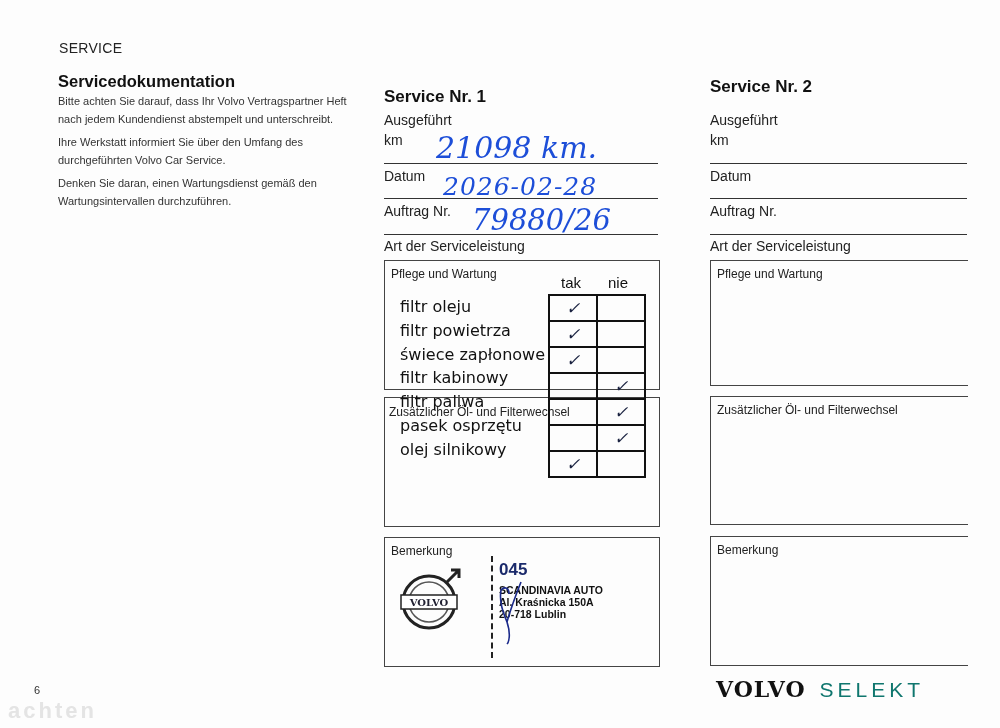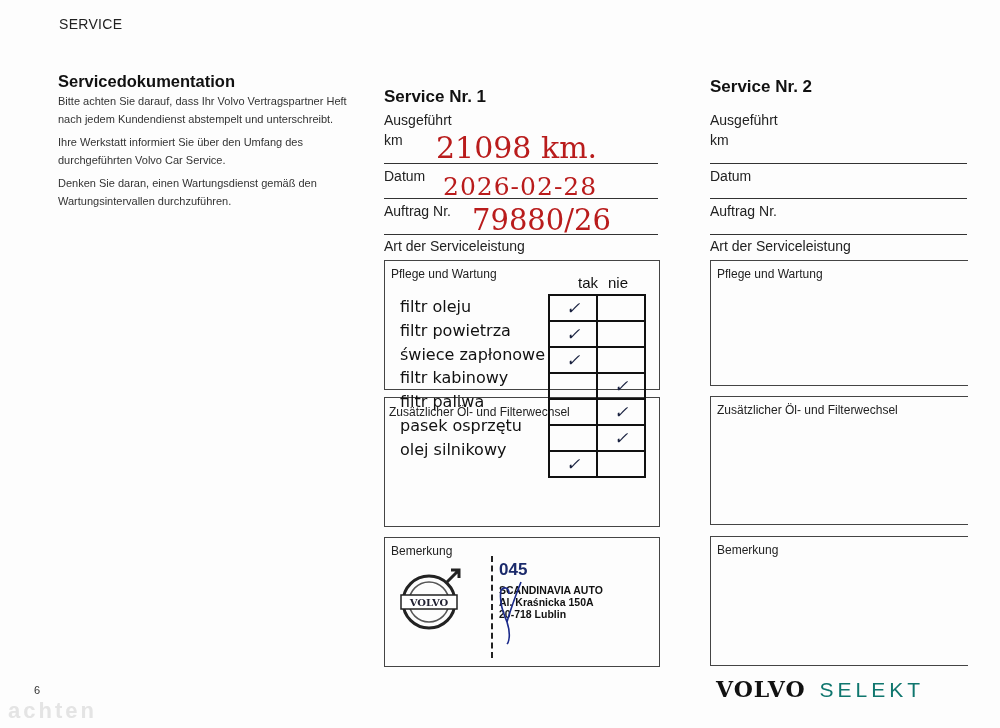--- a/index.html
+++ b/index.html
@@ -1,33 +1,33 @@
 <!DOCTYPE html>
 <html><head>
 <meta charset="utf-8">
 <style>
   html, body { margin:0; padding:0; }
   body {
     width:1000px; height:728px; position:relative; overflow:hidden;
     background:#fdfdfd; font-family:"Liberation Sans", sans-serif; color:#1a1a1a;
   }
   .abs { position:absolute; }
-  .section-label { left:59px; top:16px; font-size:14px; letter-spacing:0.3px; color:#222; }
+  .section-label { left:59px; top:40px; font-size:14px; letter-spacing:0.3px; color:#222; }
   .intro { left:58px; top:72px; width:300px; }
   .intro h2 { margin:0 0 2px 0; font-size:16.5px; font-weight:bold; color:#111; }
   .intro p { margin:0 0 6px 0; font-size:11px; line-height:17.5px; color:#333; }
 
   .svc-title { font-size:17px; font-weight:bold; color:#111; }
   .field-label { font-size:14px; color:#222; }
   .rule { height:0; border-top:1.5px solid #333; }
   .box { border:1.3px solid #444; background:transparent; box-sizing:border-box; }
   .box-open { border-right:none; }
   .box-label { position:absolute; left:6px; top:6px; font-size:12px; color:#222; }
 
-  .hand { font-family:"DejaVu Serif", serif; color:#b91c1c; }
+  .hand { font-family:"DejaVu Serif", serif; font-style:italic; color:#1d4ed8; }
 
   .chk-head { font-size:15px; color:#111; }
   .item-label { font-size:16px; color:#111; font-family:"DejaVu Sans", sans-serif; }
   .grid { border-collapse:collapse; }
   .grid td { width:46px; height:24px; border:2px solid #111; text-align:center; vertical-align:middle;
              font-family:"DejaVu Serif", serif; font-style:italic; font-size:17px; color:#1a2240; padding:0; }
 
   .stamp-line { border-left:2px dashed #222; }
   .stamp-num { font-size:17px; font-weight:bold; color:#1b2a6b; }
   .stamp-txt { font-size:10.5px; font-weight:bold; color:#111; line-height:12px; }
@@ -68,21 +68,21 @@
   <div class="abs field-label" style="left:384px;top:238px;">Art der Serviceleistung</div>
 
   <div class="abs box" style="left:384px;top:260px;width:276px;height:130px;">
     <span class="box-label">Pflege und Wartung</span>
   </div>
 
   <div class="abs box" style="left:384px;top:397px;width:276px;height:130px;">
     <span class="box-label" style="top:7px;left:4px;">Zusätzlicher Öl- und Filterwechsel</span>
   </div>
 
-  <div class="abs chk-head" style="left:561px;top:274px;margin-left:17px;">tak</div>
+  <div class="abs chk-head" style="left:561px;top:274px;">tak</div>
   <div class="abs chk-head" style="left:608px;top:274px;">nie</div>
 
   <div class="abs" style="left:400px;top:295px;line-height:23.8px;">
     <div class="item-label">filtr oleju</div>
     <div class="item-label">filtr powietrza</div>
     <div class="item-label">świece zapłonowe</div>
     <div class="item-label">filtr kabinowy</div>
     <div class="item-label">filtr paliwa</div>
     <div class="item-label">pasek osprzętu</div>
     <div class="item-label">olej silnikowy</div>

